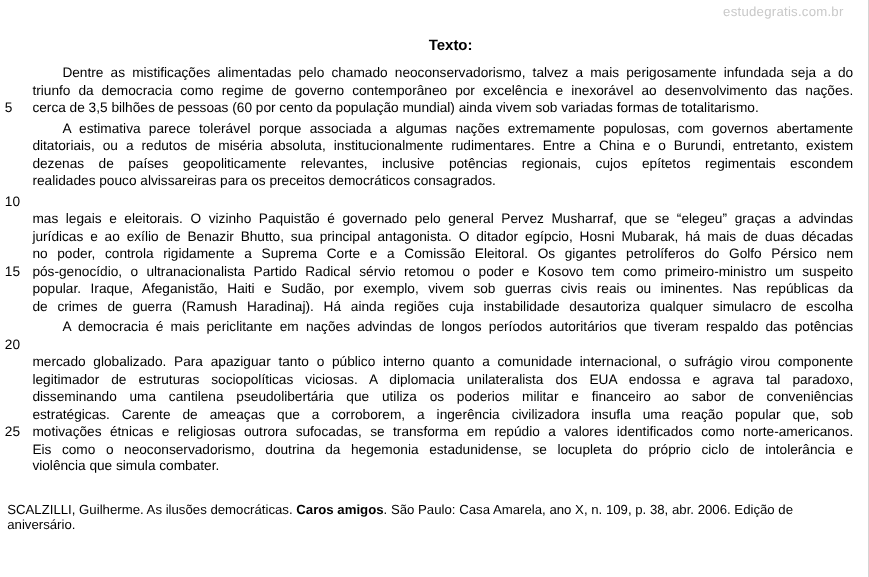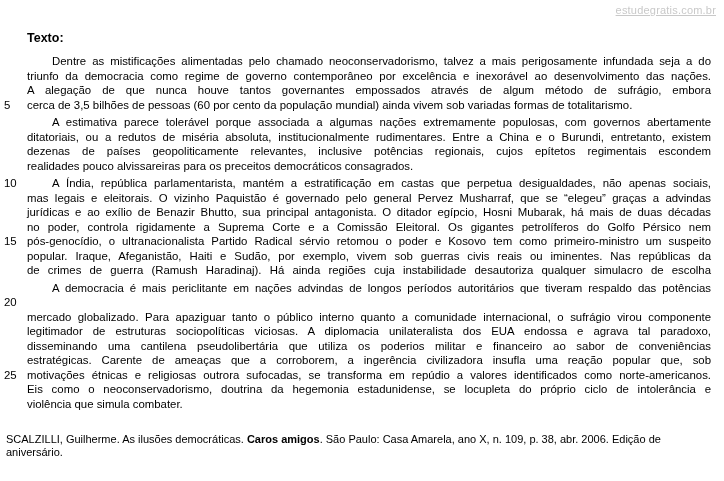--- a/index.html
+++ b/index.html
@@ -11,29 +11,29 @@
   .page{
     position:relative;
     width:724px;height:481px;
     background:var(--bg);
     font-family:"Liberation Sans", sans-serif;
     color:var(--text);
     overflow:hidden;
     margin:0 auto;
   }
   .watermark{
-    position:absolute;top:4px;right:8px;
+    position:absolute;top:4px;right:21px;
     font-size:11px;color:var(--watermark);
     letter-spacing:0.2px;
-    text-decoration:underline;
   }
   .heading{
     margin:31px 0 0 27px;
     font-size:12.5px;font-weight:bold;
     line-height:14px;
+    text-align:center;
   }
   .body-text{
     margin:9px 13px 0 27px;
     width:684px;
     font-size:11.4px;
     line-height:14.5px;
   }
   .para{margin:0 0 3px 0;}
   .line{
     position:relative;
@@ -61,31 +61,30 @@
 </head>
 <body>
 
 <div class="page">
   <div class="watermark">estudegratis.com.br</div>
   <div class="heading">Texto:</div>
   <div class="body-text" id="text-body">
       <div class="para">
         <div class="line first"><span>Dentre as mistificações alimentadas pelo chamado neoconservadorismo, talvez a mais perigosamente infundada seja a do</span></div>
         <div class="line"><span>triunfo da democracia como regime de governo contemporâneo por excelência e inexorável ao desenvolvimento das nações.</span></div>
-        <div class="line"><span>A alegação de que nunca houve tantos governantes empossados através de algum método de sufrágio, embora</span></div>
         <div class="line last"><span class="num">5</span><span>cerca de 3,5 bilhões de pessoas (60 por cento da população mundial) ainda vivem sob variadas formas de totalitarismo.</span></div>
       </div>
       <div class="para">
         <div class="line first"><span>A estimativa parece tolerável porque associada a algumas nações extremamente populosas, com governos abertamente</span></div>
         <div class="line"><span>ditatoriais, ou a redutos de miséria absoluta, institucionalmente rudimentares. Entre a China e o Burundi, entretanto, existem</span></div>
         <div class="line"><span>dezenas de países geopoliticamente relevantes, inclusive potências regionais, cujos epítetos regimentais escondem</span></div>
         <div class="line last"><span>realidades pouco alvissareiras para os preceitos democráticos consagrados.</span></div>
       </div>
       <div class="para">
-        <div class="line first"><span class="num">10</span><span>A Índia, república parlamentarista, mantém a estratificação em castas que perpetua desigualdades, não apenas sociais,</span></div>
+        <div class="line first"><span class="num">10</span></div>
         <div class="line"><span>mas legais e eleitorais. O vizinho Paquistão é governado pelo general Pervez Musharraf, que se “elegeu” graças a advindas</span></div>
         <div class="line"><span>jurídicas e ao exílio de Benazir Bhutto, sua principal antagonista. O ditador egípcio, Hosni Mubarak, há mais de duas décadas</span></div>
         <div class="line"><span>no poder, controla rigidamente a Suprema Corte e a Comissão Eleitoral. Os gigantes petrolíferos do Golfo Pérsico nem</span></div>
         <div class="line"><span class="num">15</span><span>pós-genocídio, o ultranacionalista Partido Radical sérvio retomou o poder e Kosovo tem como primeiro-ministro um suspeito</span></div>
         <div class="line"><span>popular. Iraque, Afeganistão, Haiti e Sudão, por exemplo, vivem sob guerras civis reais ou iminentes. Nas repúblicas da</span></div>
         <div class="line"><span>de crimes de guerra (Ramush Haradinaj). Há ainda regiões cuja instabilidade desautoriza qualquer simulacro de escolha</span></div>
       </div>
       <div class="para">
         <div class="line first"><span>A democracia é mais periclitante em nações advindas de longos períodos autoritários que tiveram respaldo das potências</span></div>
         <div class="line"><span class="num">20</span></div>

